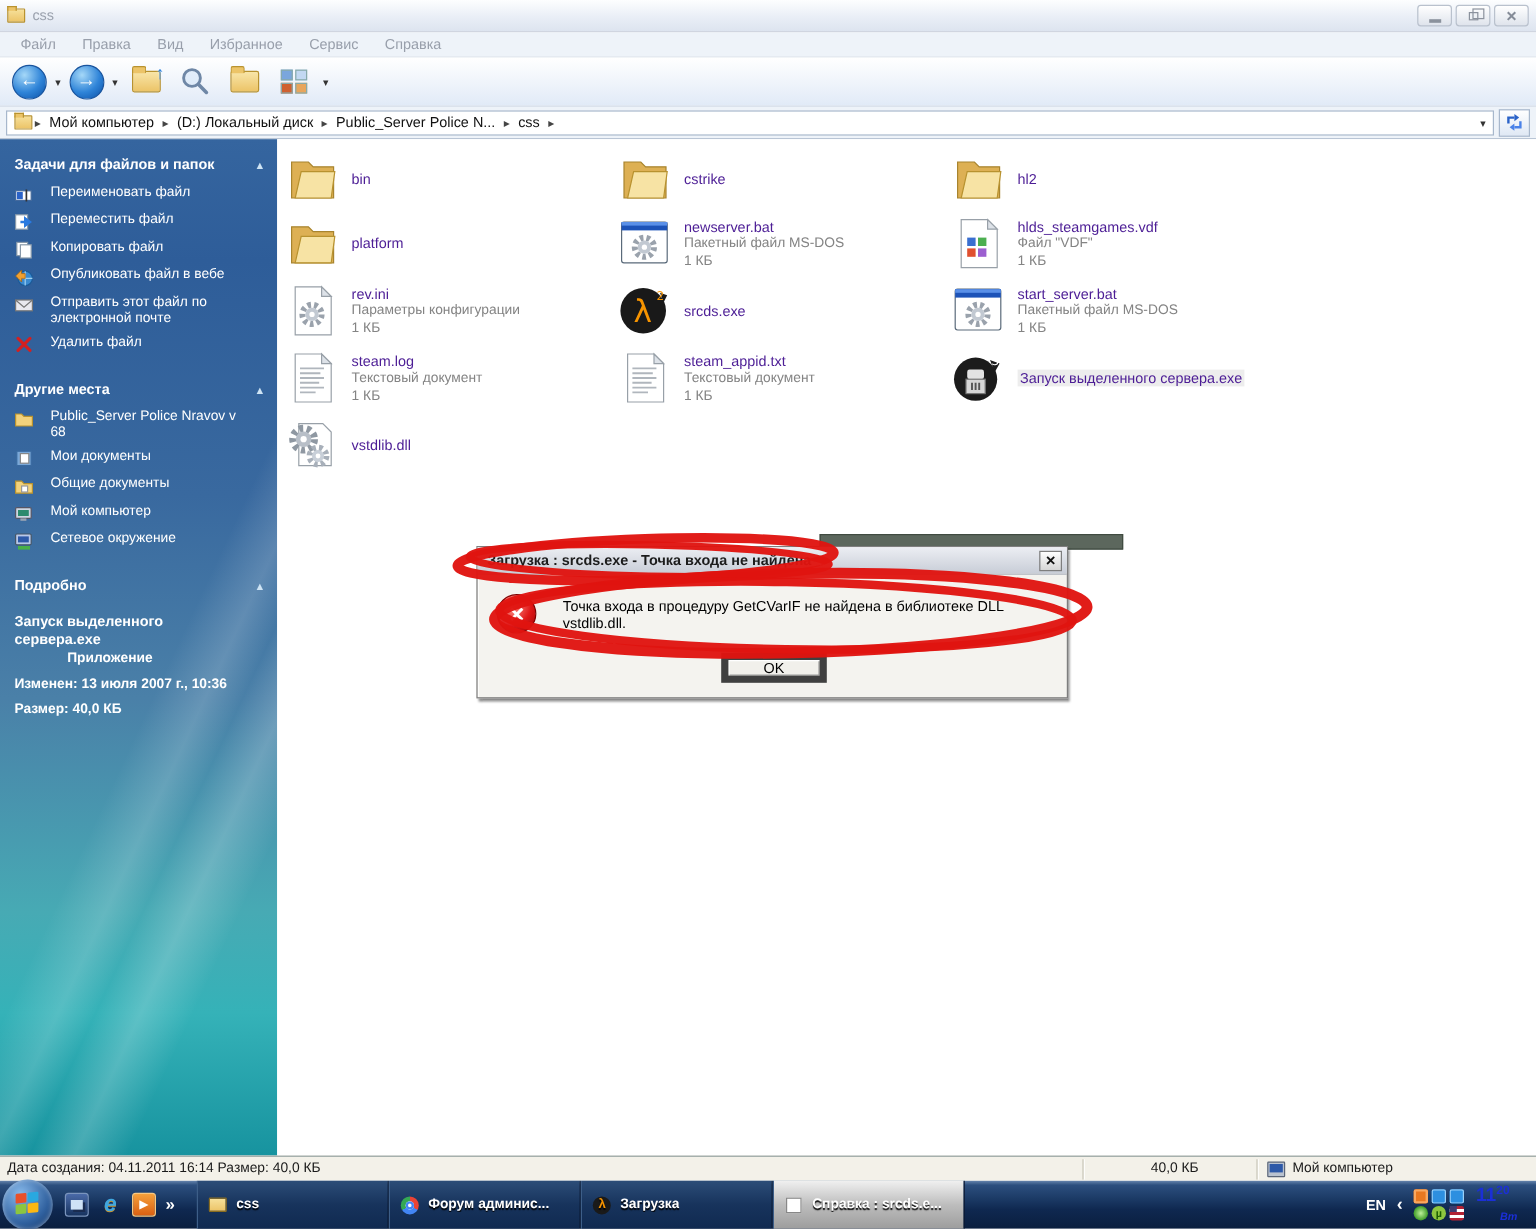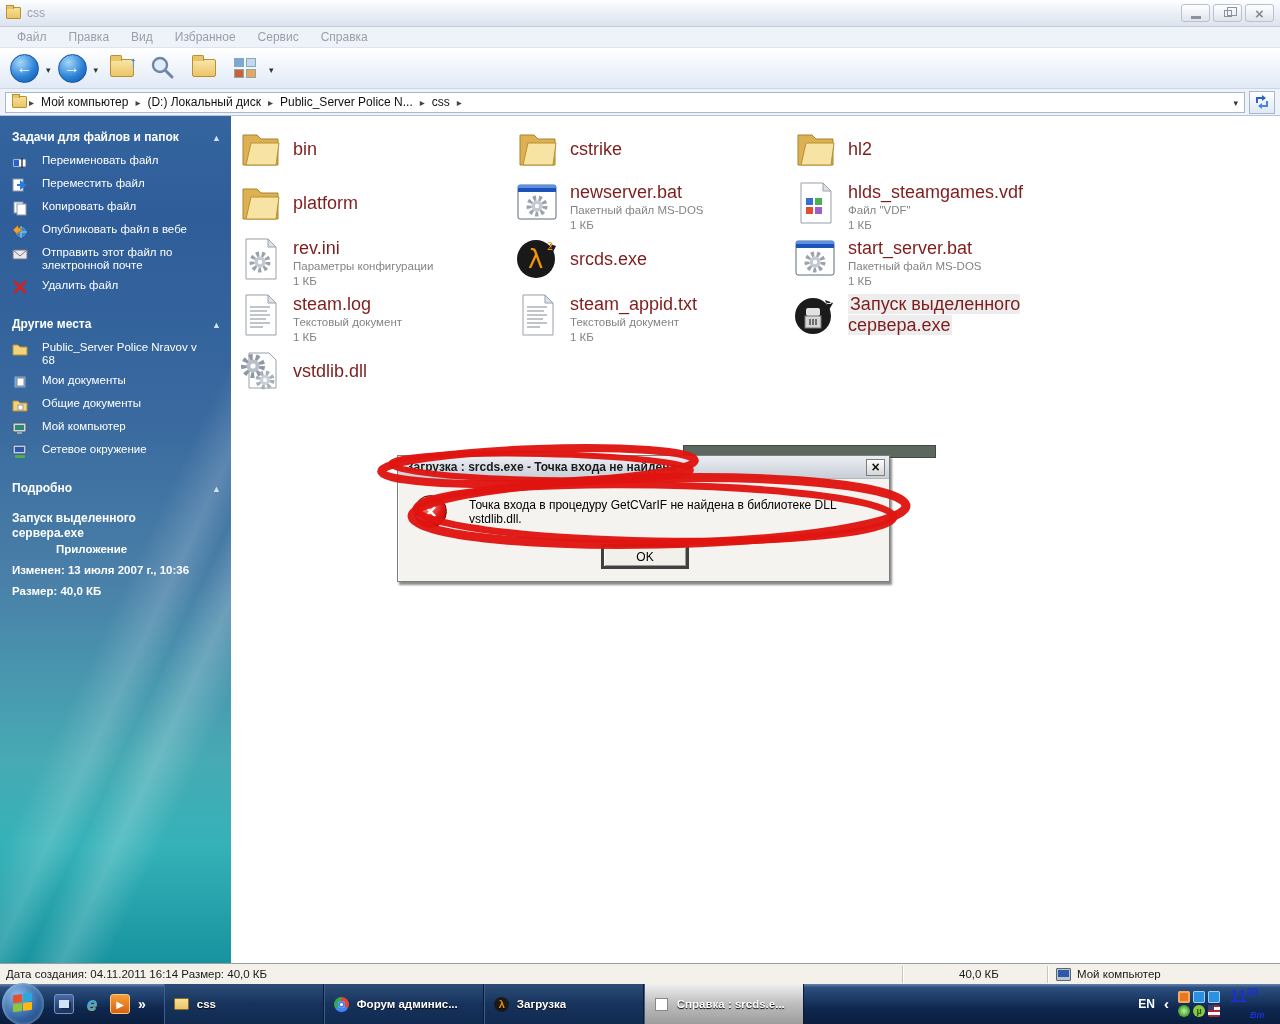--- a/index.html
+++ b/index.html
@@ -68,21 +68,21 @@
   .detail-name { font-weight:bold; font-size:12px; line-height:15px; margin-bottom:2px; max-width:180px; }
   .detail-line { font-size:11.5px; margin-top:9px; font-weight:bold; }
   .detail-type { font-size:11.5px; font-weight:bold;padding-left:44px; }
 
   
   .filearea { position:absolute; left:231px; top:116px; right:0; bottom:61px; background:#fff; }
   .file-item { position:absolute; display:flex; gap:10px; width:266px; }
   .fi-icon { width:46px; height:46px; flex:none; position:relative; }
   .fi-text { padding-top:2px; }
   .fi-text.vcenter { align-self:center; padding-top:0; }
-  .fi-name { font-size:18px; color:#7f1d1d; }
+  .fi-name { font-size:12px; color:#4c1d95; }
   .fi-name.selected { background:#ededed; padding:0 2px; }
   .fi-meta { font-size:11.5px; color:#848484; line-height:15px; }
 
   
   .statusbar { position:absolute; left:0; right:0; bottom:40px; height:21px; background:#f3f1e9;
     border-top:1px solid #93a09f; display:flex; align-items:center; font-size:11.5px; color:#1a1a1a; }
   .sb-left { flex:1; padding-left:6px; }
   .sb-sep { width:1px; height:17px; background:#c9c5b8; box-shadow:1px 0 0 #fff; }
   .sb-size { width:144px; padding-left:56px; }
   .sb-zone { width:232px; display:flex; align-items:center; gap:6px; padding-left:8px; }
@@ -146,21 +146,21 @@
   .dlg-close { margin-left:auto; width:19px; height:17px; border:1px solid #7e7e7e;
     background:linear-gradient(#fefefe,#d6d6d6); display:flex; align-items:center; justify-content:center; }
   .dlg-close::before { content:"\00D7"; font-size:14px; font-weight:bold; color:#111; line-height:1; }
   .dlg-body { display:flex; align-items:center; gap:22px; padding:16px 14px 0 16px; }
   .err-icon { width:33px; height:33px; border-radius:50%; flex:none; border:1px solid #7e0000;
     background:radial-gradient(circle at 35% 28%,#ff9a90,#e01818 55%,#9c0404);
     color:#fff; display:flex; align-items:center; justify-content:center; }
   .err-icon::before { content:"\00D7"; font-size:22px; font-weight:bold; line-height:1; }
   .dlg-msg { font-size:12px; color:#000; }
   .dlg-ok { position:absolute; left:203px; top:88px; width:88px; height:25px; background:#f1f0eb;
-    border:3px solid #404040; box-shadow:inset 1px 1px 0 #fff, inset -1px -1px 0 #9a9a9a;
+    border:6px solid #404040; box-shadow:inset 1px 1px 0 #fff, inset -1px -1px 0 #9a9a9a;
     font-size:12px; color:#000; display:flex; align-items:center; justify-content:center; }
 
   .annotation-svg { position:absolute; left:0; top:0; z-index:30; pointer-events:none; }
 
   
   .s-ico svg, .fi-icon svg, .icon-svg { display:block; }
 </style>
 </head>
 <body>
 

